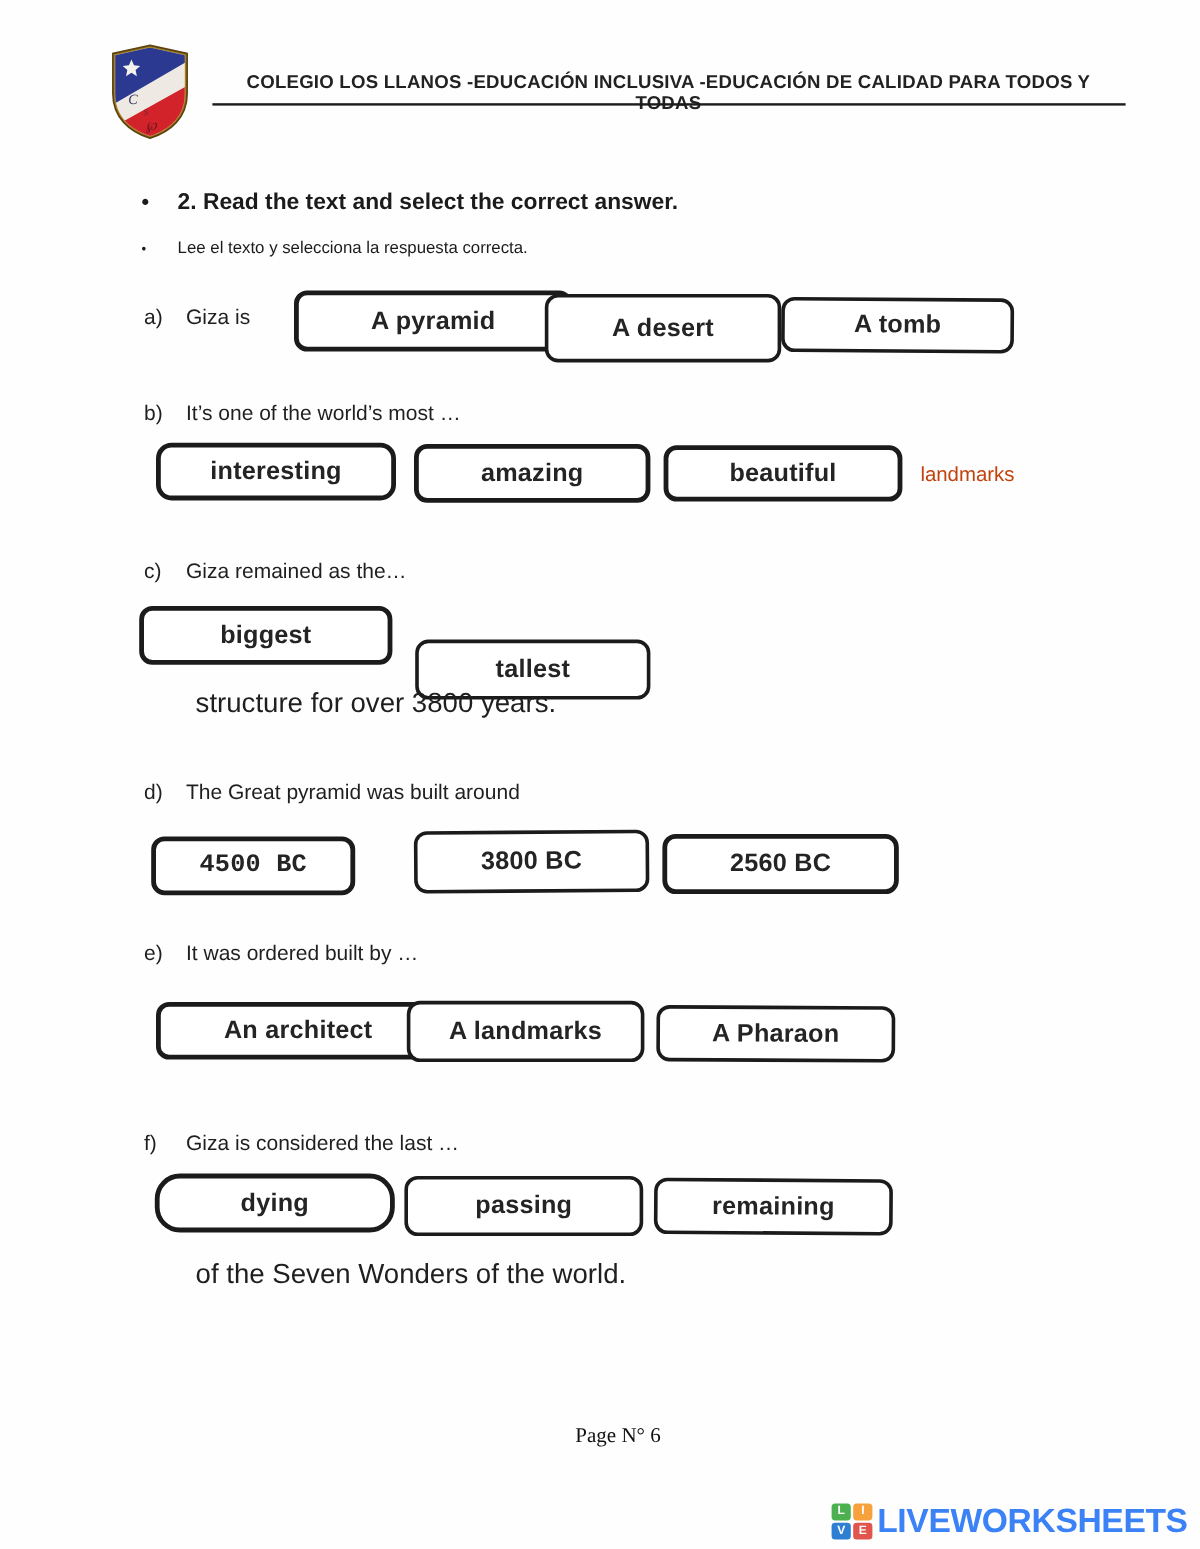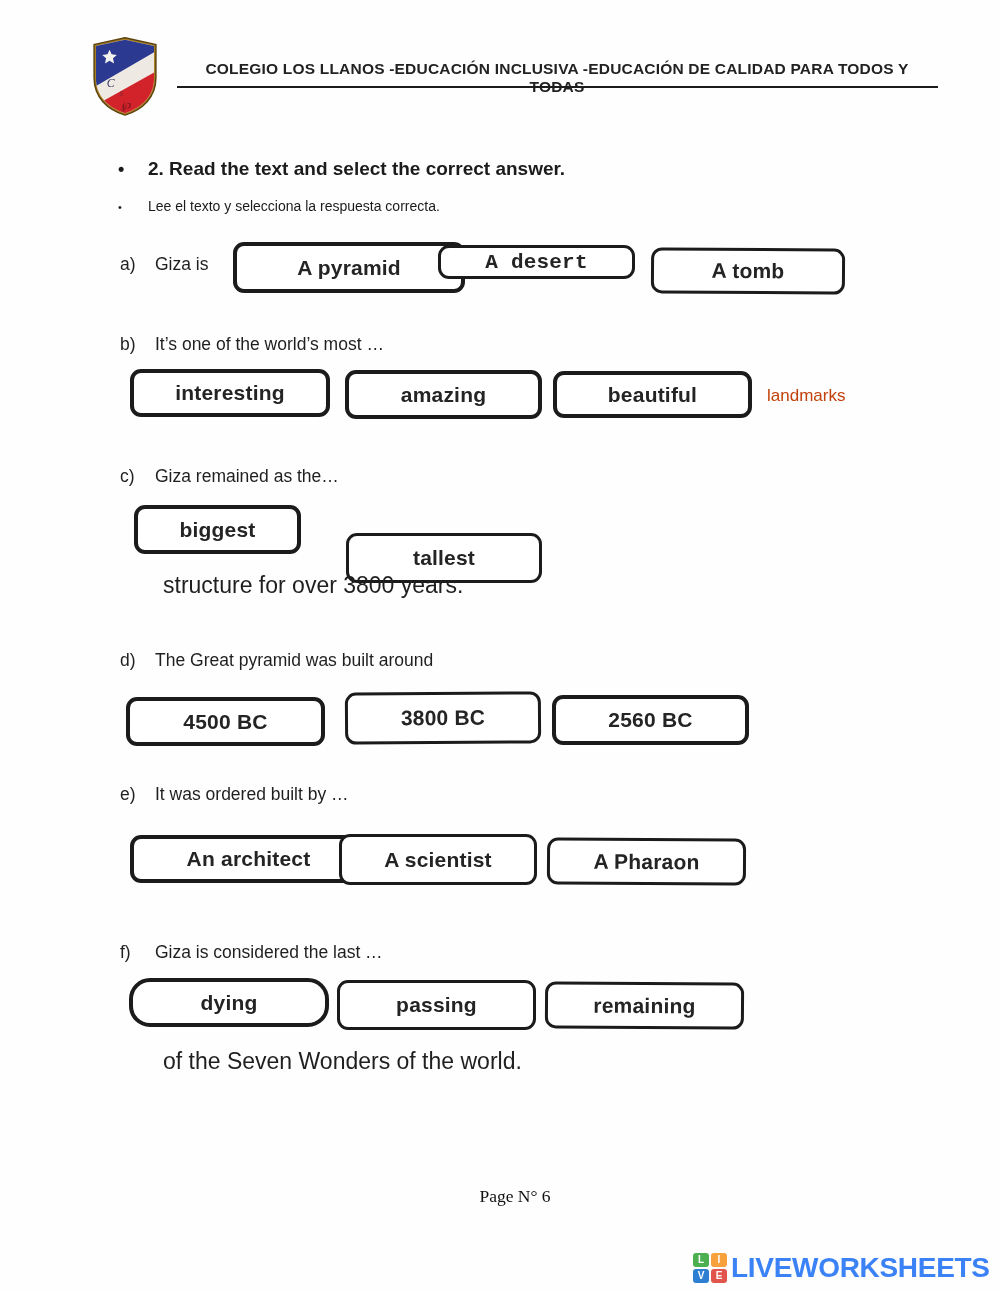--- a/index.html
+++ b/index.html
@@ -45,33 +45,33 @@
   
   .opt {
     position:absolute; box-sizing:border-box;
     background:#ffffff; border:3px solid #1b1b1b; border-radius:11px;
     display:flex; align-items:center; justify-content:center;
     font-weight:700; font-size:21px; letter-spacing:.2px; color:#242424;
     cursor:pointer;
   }
   .bw4 { border-width:4px; }
 
-  .o-a1 { left:233px; top:242px; width:232px; height:51px; }
-  .o-a2 { left:438px; top:245px; width:197px; height:34px;font-family:Liberation Mono, monospace; }
+  .o-a1 { left:245px; top:242px; width:232px; height:51px; }
+  .o-a2 { left:454px; top:245px; width:197px; height:57px; }
   .o-a3 { left:651px; top:248px; width:194px; height:46px; transform:rotate(.4deg); }
 
-  .o-b1 { left:130px; top:369px; width:200px; height:48px; }
+  .o-b1 { left:130px; top:369px; width:200px; height:48px;border-radius:13px; }
   .o-b2 { left:345px; top:370px; width:197px; height:49px; }
   .o-b3 { left:553px; top:371px; width:199px; height:47px; }
 
-  .o-c1 { left:134px; top:505px; width:167px; height:49px; }
+  .o-c1 { left:116px; top:505px; width:211px; height:49px; }
   .o-c2 { left:346px; top:505px; width:196px; height:50px;margin-top:28px; }
   .o-c3 { left:558px; top:507px; width:199px; height:48px; }
 
-  .o-d1 { left:126px; top:697px; width:199px; height:49px; }
+  .o-d1 { left:126px; top:697px; width:170px; height:49px;font-family:Liberation Mono, monospace; }
   .o-d2 { left:345px; top:692px; width:196px; height:52px; transform:rotate(-.4deg); }
   .o-d3 { left:552px; top:695px; width:197px; height:50px;text-align:right; }
 
   .o-e1 { left:130px; top:835px; width:226px; height:48px;padding-left:11px; }
   .o-e2 { left:339px; top:834px; width:198px; height:51px; }
   .o-e3 { left:547px; top:838px; width:199px; height:47px; transform:rotate(.3deg); }
 
   .o-f1 { left:129px; top:978px; width:200px; height:49px;border-radius:21px; }
   .o-f2 { left:337px; top:980px; width:199px; height:50px; }
   .o-f3 { left:545px; top:982px; width:199px; height:47px; transform:rotate(.4deg); }
@@ -162,21 +162,21 @@
   </div>
   <div class="opt bw4 o-d1">4500 BC</div>
   <div class="opt o-d2">3800 BC</div>
   <div class="opt bw4 o-d3">2560 BC</div>
 
   <div class="q-label ql-e">
     <span class="pfx">e)</span>
     <span>It was ordered built by …</span>
   </div>
   <div class="opt bw4 o-e1">An architect</div>
-  <div class="opt o-e2">A scientist</div>
+  <div class="opt o-e2">A landmarks</div>
   <div class="opt o-e3">A Pharaon</div>
 
   <div class="q-label ql-f">
     <span class="pfx">f)</span>
     <span>Giza is considered the last …</span>
   </div>
   <div class="opt bw4 o-f1">dying</div>
   <div class="opt o-f2">passing</div>
   <div class="opt o-f3">remaining</div>
   <div class="q-after qa-f">of the Seven Wonders of the world.</div>

